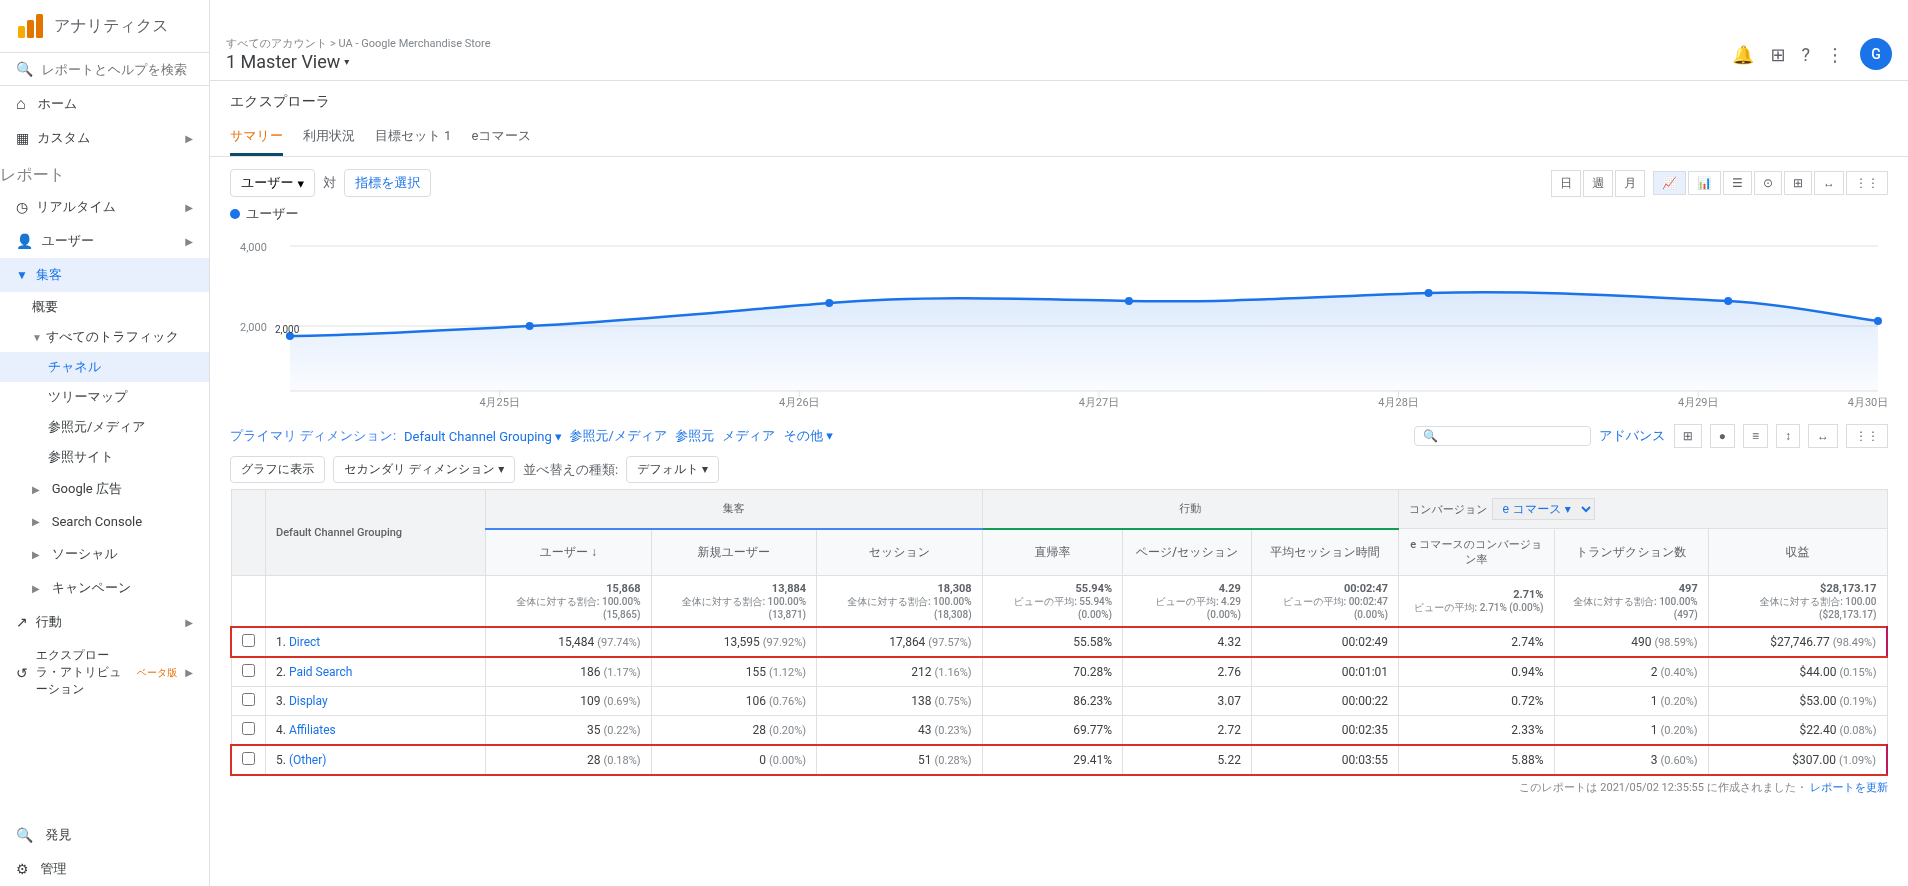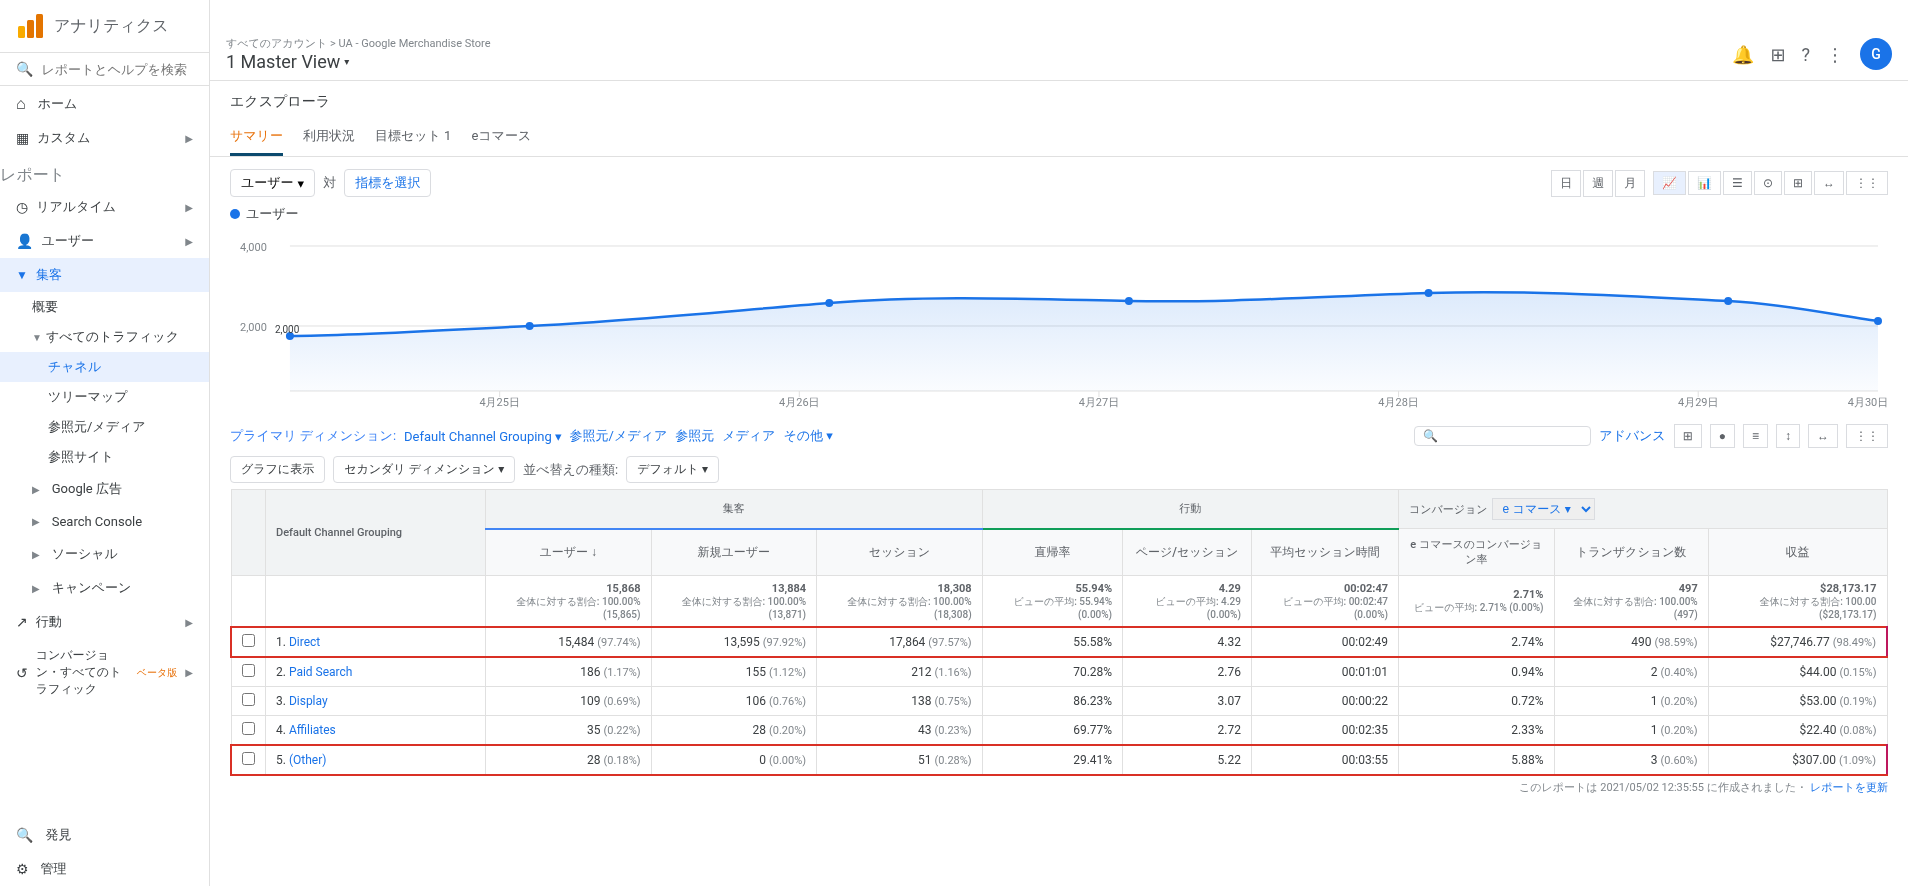--- a/index.html
+++ b/index.html
@@ -476,21 +476,21 @@
   </div>
 
   <div class="nav-expandable">
     <span style="font-size:14px;">↗</span>
     <span style="flex:1;">行動</span>
     <span class="expand-icon">▶</span>
   </div>
 
   <div class="nav-expandable">
     <span style="font-size:14px;">↺</span>
-    <span style="flex:1;font-size:12px;">コンバージョン・すべてのトラフィック</span>
+    <span style="flex:1;font-size:12px;">エクスプローラ・アトリビューション</span>
     <span style="font-size:10px;color:#e8710a;margin-left:2px;">ベータ版</span>
     <span class="expand-icon">▶</span>
   </div>
 
   <div style="margin-top:auto;">
     <div class="nav-item">
       <span style="font-size:14px;">🔍</span>
       <span>発見</span>
     </div>
     <div class="nav-item">

